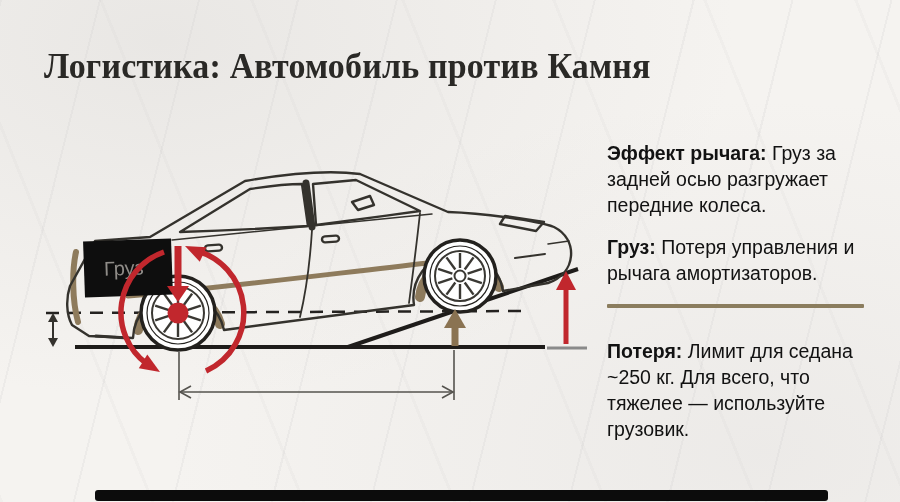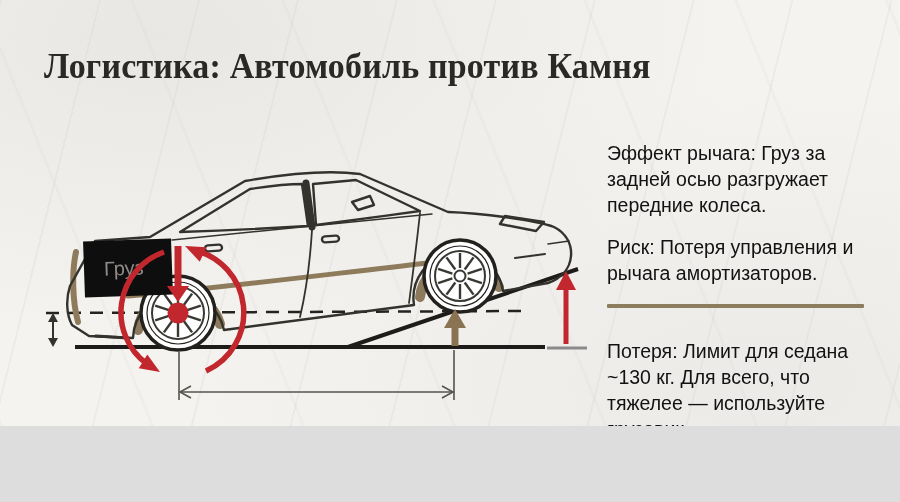--- a/index.html
+++ b/index.html
@@ -1,33 +1,33 @@
 <!DOCTYPE html>
 <html><head>
 <meta charset="utf-8">
 <style>
   html,body{margin:0;padding:0;background:#ddd;}
   .stage{
-    position:relative;width:900px;height:426px;overflow:hidden;
+    position:relative;width:900px;height:502px;overflow:hidden;
     font-family:"Liberation Sans",sans-serif;
     background:
       radial-gradient(ellipse at 18% 8%, rgba(205,203,201,.30), transparent 55%),
       radial-gradient(ellipse at 85% 90%, rgba(205,203,203,.22), transparent 55%),
       repeating-linear-gradient(104deg, rgba(150,150,156,.085) 0 2px, transparent 2px 96px),
       repeating-linear-gradient(68deg, rgba(160,158,160,.06) 0 3px, transparent 3px 140px),
       #f5f3f0;
   }
   .title{
     position:absolute;left:44px;top:24px;width:760px;
     font-family:"Liberation Serif",serif;font-weight:700;font-size:35px;
     color:#2a2926;letter-spacing:.2px;transform:scaleX(.97);transform-origin:left;
   }
   .panel{position:absolute;left:607px;top:140px;width:262px;color:#121212;}
   .panel p{margin:0;font-size:19.5px;line-height:26px;}
-  .panel p b{font-weight:400;}
+  .panel p b{font-weight:700;}
   .p-risk{margin-top:16px !important;}
   .divider{margin-top:18px;height:4px;width:257px;border-radius:1px;}
   .p-verdict{margin-top:30px !important;}
   .diagram-svg{position:absolute;left:0;top:0;}
   .progress-bar{
     position:absolute;left:95px;top:490px;width:733px;height:11px;
     background:#0c0c0c;border-radius:3px;
   }
 </style>
 </head>
@@ -143,19 +143,19 @@
     </g>
 
     <g fill="#8a7352" stroke="#8a7352">
       <line x1="455" y1="346" x2="455" y2="326" stroke-width="7"></line>
       <polygon points="444,328 466,328 455,309" stroke="none"></polygon>
     </g>
   </svg>
 
   <div class="panel">
     <p><b>Эффект рычага:</b><span> Груз за задней осью разгружает передние колеса.</span></p>
-    <p class="p-risk"><b>Риск:</b><span> Потеря управления и рычага амортизаторов.</span></p>
+    <p class="p-risk"><b>Груз:</b><span> Потеря управления и рычага амортизаторов.</span></p>
     <div class="divider" style="background: rgb(139, 125, 94);"></div>
-    <p class="p-verdict"><b>Потеря:</b><span> Лимит для седана ~130 кг. Для всего, что тяжелее — используйте грузовик.</span></p>
+    <p class="p-verdict"><b>Потеря:</b><span> Лимит для седана ~250 кг. Для всего, что тяжелее — используйте грузовик.</span></p>
   </div>
 
   <div class="progress-bar"></div>
 </div>
 
 </body></html>

